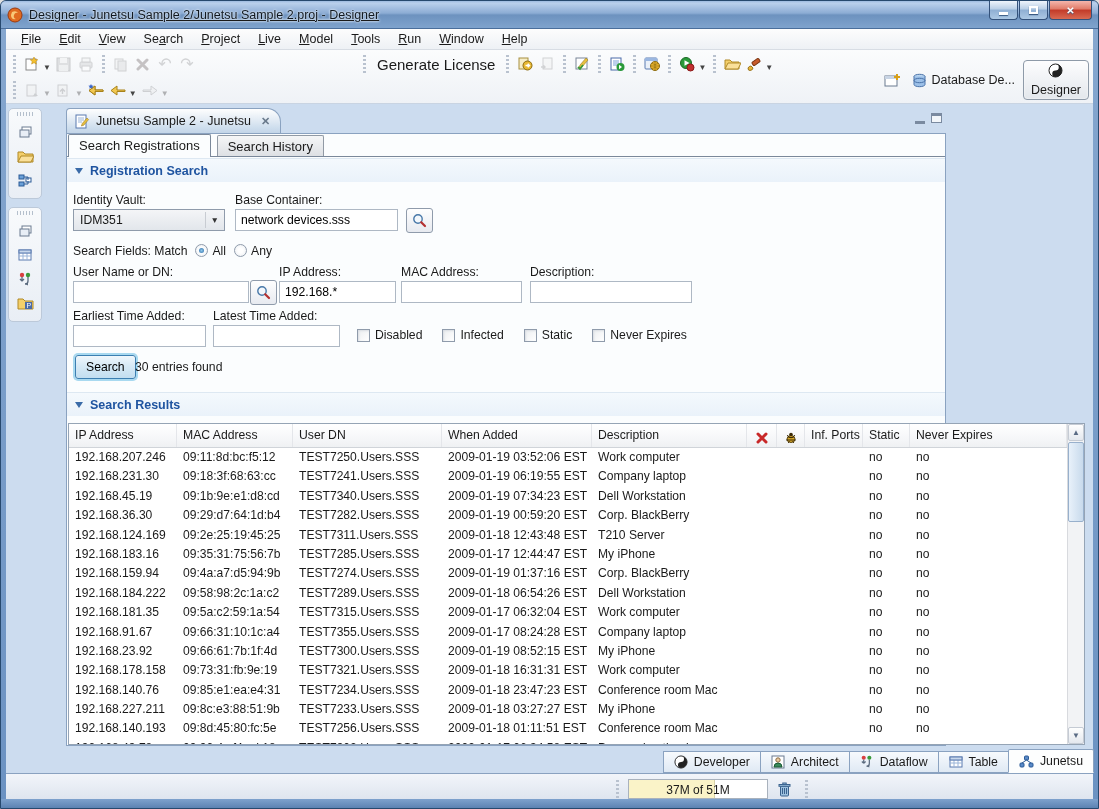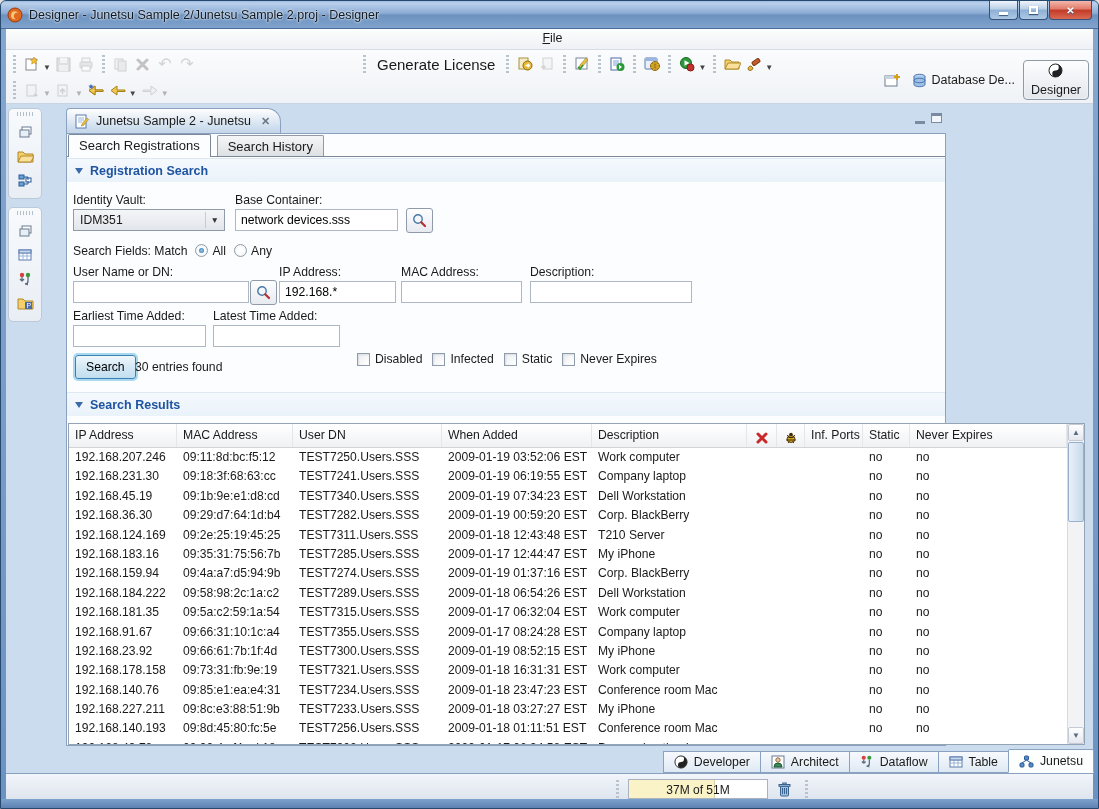--- a/index.html
+++ b/index.html
@@ -4,33 +4,33 @@
 <style>
   * { box-sizing: border-box; }
   html,body { margin:0; padding:0; }
   body { width:1099px; height:809px; font-family:"Liberation Sans",sans-serif; font-size:12px; color:#1a1a1a; background:#e0e0e0; overflow:hidden; }
   .window { position:absolute; left:0; top:0; width:1099px; height:809px;
     background:linear-gradient(180deg,#86a7cf,#6b92c2); border:1px solid #27496e; border-radius:6px 6px 0 0; overflow:hidden; }
 
   
   .titlebar { position:absolute; left:0; top:0; width:100%; height:28px;
     background:linear-gradient(180deg,#9dbbe0 0%,#bad0ec 8%,#8cacd4 45%,#6d92bf 52%,#7fa3cd 100%);
-    display:flex; align-items:center; padding:0 6px; border-bottom:1px solid #4a6e9b; }
+    display:flex; align-items:center; padding:0 6px; border-bottom:1px solid #4a6e9b;text-decoration:underline; }
   .apptitle { margin-left:6px; color:#101820; text-shadow:0 0 3px #dce8f6,0 0 2px #fff; font-size:12.5px; }
   .wctrl { position:absolute; right:6px; top:0; display:flex; }
   .wbtn { width:29px; height:19px; border:1px solid #33517a; border-top:none; border-radius:0 0 4px 4px;
     background:linear-gradient(#eef4fb,#b9cfe6 45%,#8fafd3 50%,#acc8e4); display:flex; align-items:center; justify-content:center;
     margin-left:1px; color:#fff; font-weight:bold; font-size:10px; text-shadow:0 1px 1px #3a5a82; }
   .wbtn.close { width:43px; background:linear-gradient(#f4b6ac,#e07a68 45%,#c23a28 50%,#d96a52); }
   .minglyph { width:9px; height:3px; background:#fff; box-shadow:0 1px 1px #3a5a82; margin-top:7px; }
   .maxglyph { width:9px; height:8px; border:2px solid #fff; box-shadow:0 1px 1px #3a5a82; }
 
   
   .menubar { position:absolute; left:5px; right:5px; top:28px; height:21px;
-    background:linear-gradient(#fdfdfd,#eef1f5); border-bottom:1px solid #d8dde4; display:flex; align-items:center; padding-left:6px;flex-direction:column; }
+    background:linear-gradient(#fdfdfd,#eef1f5); border-bottom:1px solid #d8dde4; display:flex; align-items:center; padding-left:6px; }
   .menu-item { padding:2px 9px; font-size:12.5px; }
   .menu-item .u { text-decoration:underline; }
 
   
   .toolbar { position:absolute; left:5px; right:5px; top:49px; height:54px;
     background:linear-gradient(#fbfcfd,#eff2f6); border-bottom:1px solid #c9d4e2; }
   .trow { position:absolute; left:0; height:26px; display:flex; align-items:center; }
   .grip { width:3px; height:18px; margin:0 5px; background:repeating-linear-gradient(180deg,#b9c2cf 0 2px,transparent 2px 4px); }
   .tbtn { width:22px; height:22px; display:flex; align-items:center; justify-content:center; border-radius:3px; }
   .tbtn.dis { opacity:.38; filter:grayscale(.9); }
@@ -80,21 +80,21 @@
   .vinput { position:absolute; height:22px; border:1px solid #aeb8c4; background:#fff; padding:2px 5px; font:12.2px "Liberation Sans",sans-serif; }
   .vcombo { position:absolute; height:22px; border:1px solid #8f9bab; background:linear-gradient(#f4f5f7,#e2e6eb);
     display:flex; align-items:center; justify-content:space-between; padding:0 3px 0 6px; font-size:12.2px; }
   .vcombo .ar { font-size:8.5px; color:#333; border-left:1px solid #c8ccd2; padding:3px 2px 3px 5px; }
   .sqbtn { position:absolute; width:27px; height:25px; border:1px solid #8f9bab; border-radius:3px;
     background:linear-gradient(#fefefe,#e7eaf0); display:flex; align-items:center; justify-content:center; }
   .radio { display:inline-block; width:13px; height:13px; border:1px solid #8f9bab; border-radius:50%;
     background:radial-gradient(#fff 30%,#e8ecf0); vertical-align:-2px; margin:0 4px 0 8px; position:relative; }
   .radio.sel::after { content:""; position:absolute; left:3px; top:3px; width:5px; height:5px; border-radius:50%;
     background:radial-gradient(#8cc6ea,#2d6da8); }
-  .chkrow { position:absolute; display:flex; gap:10px;margin-top:24px; }
+  .chkrow { position:absolute; display:flex; gap:20px; }
   .chk { display:flex; align-items:center; gap:5px; font-size:12.2px; }
   .chkbox { width:13px; height:13px; border:1px solid #8f9bab; background:linear-gradient(135deg,#eceef0,#fff); box-shadow:inset 1px 1px 2px #d8dce2; }
   .searchbtn { position:absolute; height:24px; padding:0 10px; font:12.2px "Liberation Sans",sans-serif;
     border:1px solid #3c7fb1; border-radius:3px; background:linear-gradient(#f0f7fc,#d7eaf6 45%,#c2def0);
     box-shadow:0 0 0 2px #a8d9f0; }
 
   
   .tbl { position:absolute; border:1px solid #95a4b5; background:#fff; overflow:hidden; }
   .thead { display:flex; height:24px; background:linear-gradient(#ffffff,#f6f7f9 60%,#eff1f3); border-bottom:1px solid #d0d4d9; }
   .th { padding:4px 6px 0; font-size:12.2px; border-right:1px solid #e4e6ea; white-space:nowrap; overflow:hidden; }

